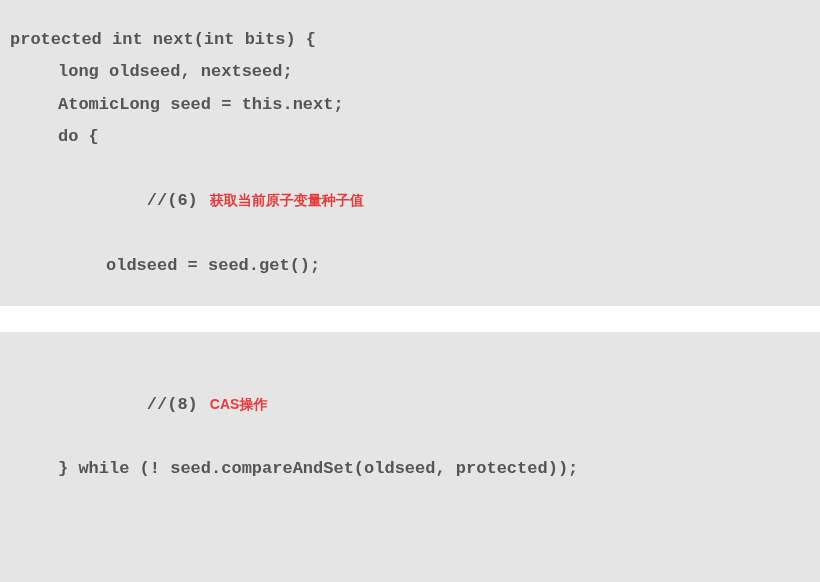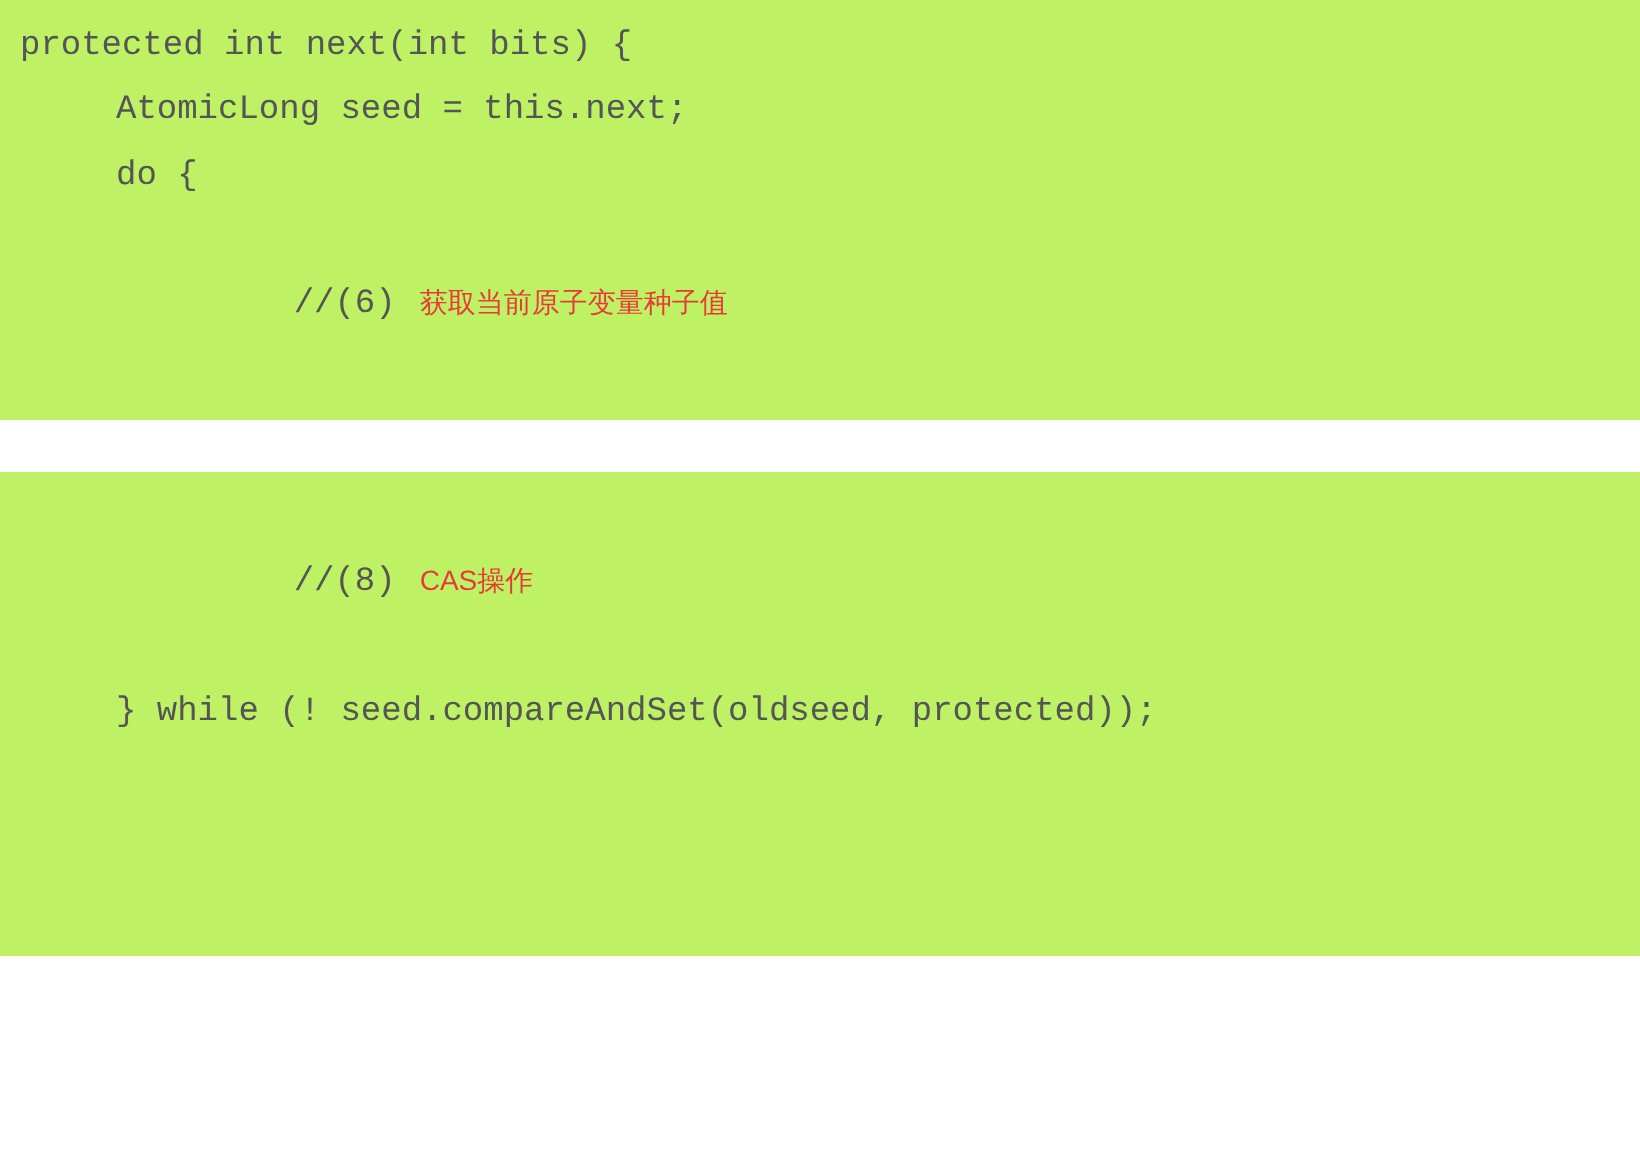--- a/index.html
+++ b/index.html
@@ -5,22 +5,23 @@
     body {
       margin: 0;
       padding: 0;
       font-family: "Courier New", monospace;
       font-size: 17px;
       color: #555;
       line-height: 1.9;
       background: #fff;
     }
     .code-block {
-      background: #bef264;
-      padding: 8px 10px;
+      background: #e5e5e5;
+      padding: 24px 10px;
+      font-weight: bold;
     }
     .gap {
       background: #fff;
       height: 26px;
     }
     .line {
       white-space: pre;
     }
     .indent-1 {
       padding-left: 48px;
@@ -37,25 +38,27 @@
     }
     .comment-label {
       color: #555;
     }
   </style>
 </head>
 <body>
 
 <div class="code-block">
   <div class="line">protected int next(int bits) {</div>
+  <div class="line indent-1">long oldseed, nextseed;</div>
   <div class="line indent-1">AtomicLong seed = this.next;</div>
   <div class="line indent-1">do {</div>
   <div class="line indent-2">
     <span class="comment-label">//(6)</span><span class="annotation">获取当前原子变量种子值</span>
   </div>
+  <div class="line indent-2">oldseed = seed.get();</div>
 </div>
 
 <div class="gap"></div>
 
 <div class="code-block">
   <div class="line indent-2">
     <span class="comment-label">//(8)</span><span class="annotation">CAS操作</span>
   </div>
   <div class="line indent-1">} while (! seed.compareAndSet(oldseed, protected));</div>
   <div class="line indent-1">

